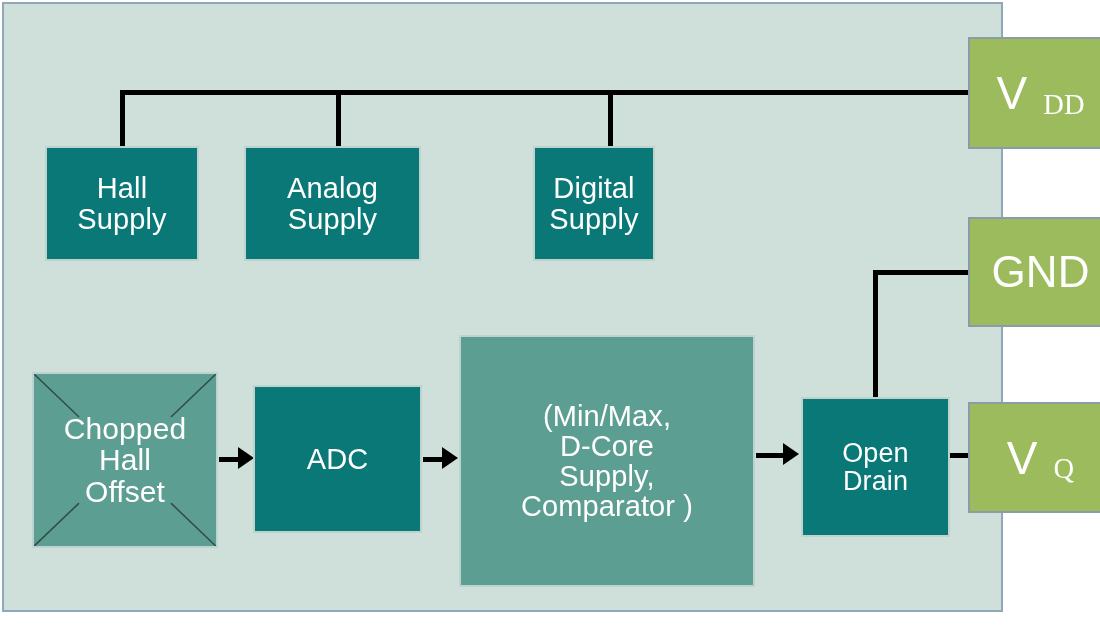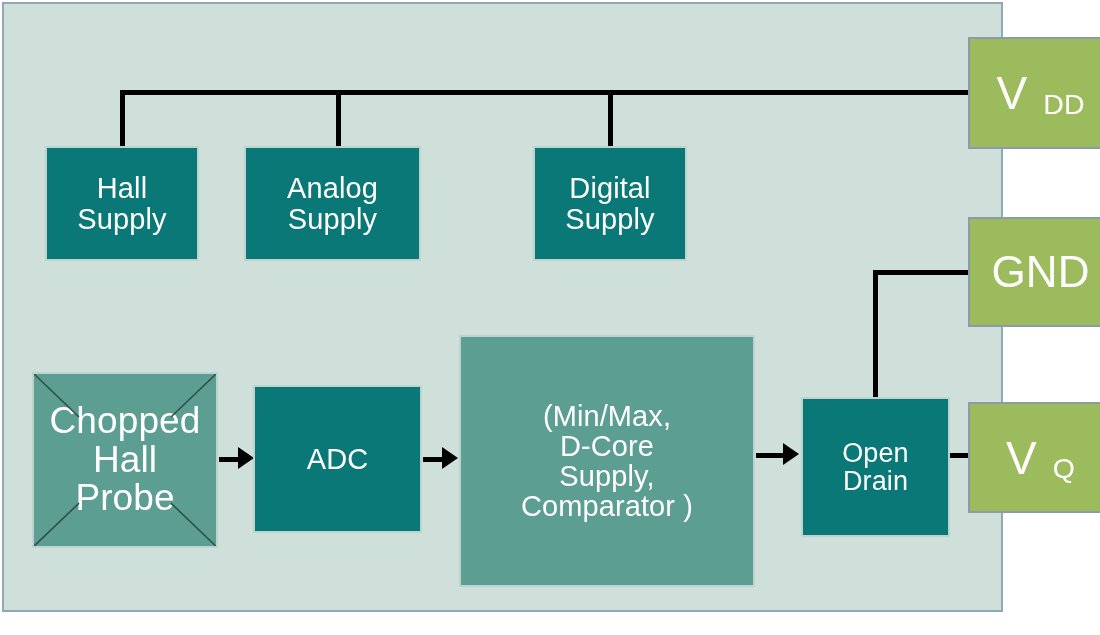--- a/index.html
+++ b/index.html
@@ -54,46 +54,47 @@
     border: 2px solid #bcd3d0;
   }
   .olive {
     background: #9cbb5c;
     border: 2px solid #8a9ca8;
   }
 
   
   #block-hall-supply     { left: 45px;  top: 146px; width: 154px; height: 115px; font-size: 29px; }
   #block-analog-supply   { left: 244px; top: 146px; width: 177px; height: 115px; font-size: 29px; }
-  #block-digital-supply  { left: 533px; top: 146px; width: 154px; height: 115px; font-size: 29px; }
+  #block-digital-supply  { left: 533px; top: 146px; width: 122px; height: 115px; font-size: 29px; }
 
   #block-vdd { left: 968px; top: 37px;  width: 145px; height: 112px; }
   #block-gnd { left: 968px; top: 217px; width: 145px; height: 110px; }
   #block-vq  { left: 968px; top: 402px; width: 145px; height: 111px; }
 
-  #block-hall-probe  { left: 32px;  top: 372px; width: 186px; height: 176px; font-size: 37px; }
+  #block-hall-probe  { left: 32px;  top: 372px; width: 186px; height: 176px; font-size: 30px; }
   #block-tracking-adc{ left: 253px; top: 385px; width: 169px; height: 148px; font-size: 29px; }
   #block-dcore       { left: 459px; top: 335px; width: 296px; height: 252px; font-size: 29px; }
   #block-open-drain  { left: 801px; top: 397px; width: 149px; height: 140px; font-size: 27px; }
 
   
   .pad-label {
     font-size: 46px;
     line-height: 1;
     display: flex;
     align-items: baseline;
     justify-content: center;
   }
   .pad-label sub {
     font-size: 0.62em;
     line-height: 1;
     vertical-align: baseline;
     position: relative;
     top: 0.16em;
     margin-left: 16px;
+    font-family: Liberation Serif, serif;
   }
   #block-gnd .pad-label { font-size: 44px; justify-content: flex-end; }
 
   
   .corner-diagonals {
     position: absolute;
     inset: 0;
     pointer-events: none;
   }
   .corner-diagonals line {
@@ -184,21 +185,21 @@
 
   <div class="block seagreen" id="block-hall-probe">
     <svg class="corner-diagonals" viewBox="0 0 186 176" preserveAspectRatio="none">
       <line x1="0" y1="0" x2="46" y2="44"></line>
       <line x1="186" y1="0" x2="140" y2="44"></line>
       <line x1="0" y1="176" x2="46" y2="132"></line>
       <line x1="186" y1="176" x2="140" y2="132"></line>
     </svg>
     <span class="line">Chopped</span>
     <span class="line">Hall</span>
-    <span class="line">Probe</span>
+    <span class="line">Offset</span>
   </div>
 
   <div class="block teal" id="block-tracking-adc">
     <span class="line">ADC</span>
   </div>
 
   <div class="block seagreen" id="block-dcore">
     <span class="line">(Min/Max,</span>
     <span class="line">D-Core</span>
     <span class="line">Supply,</span>

